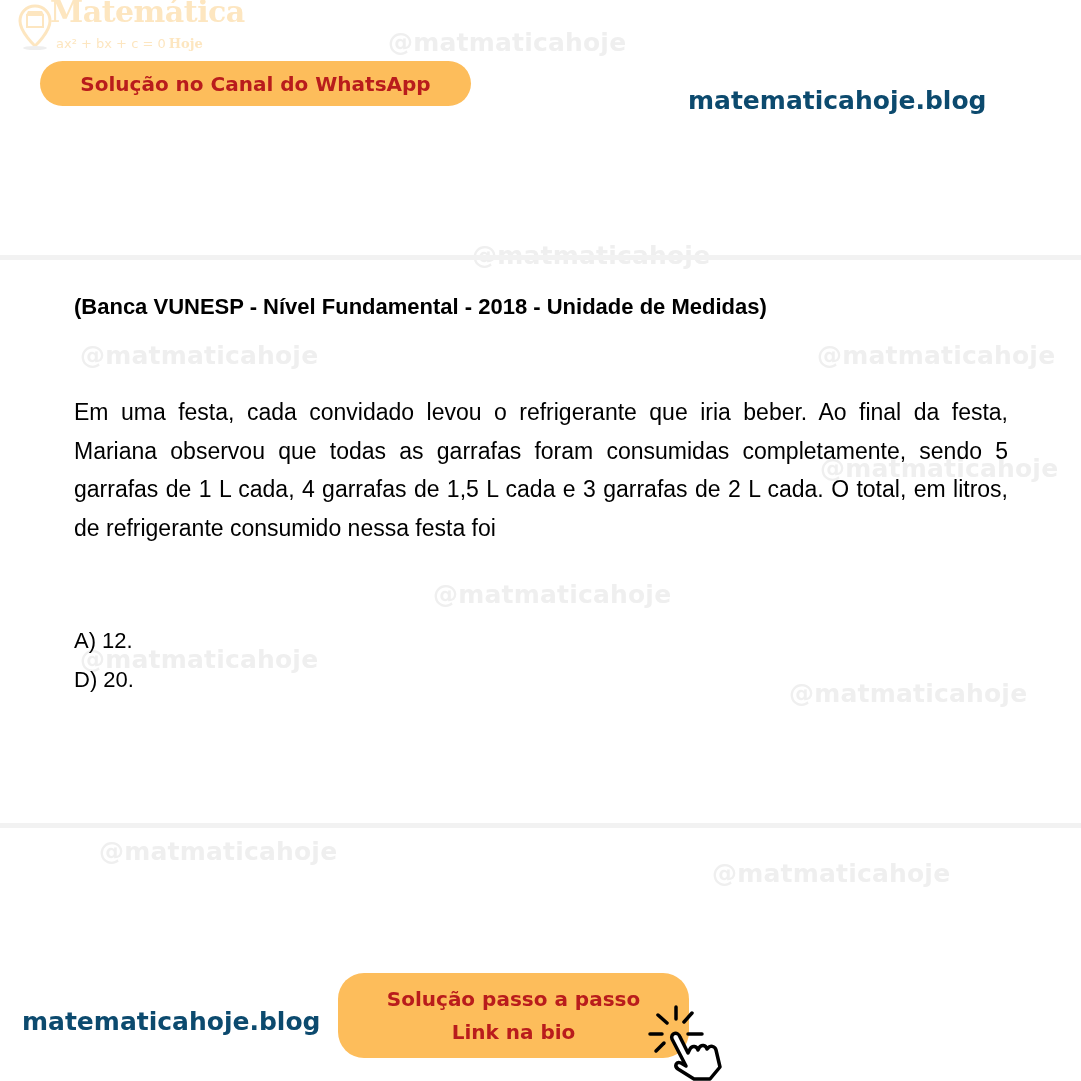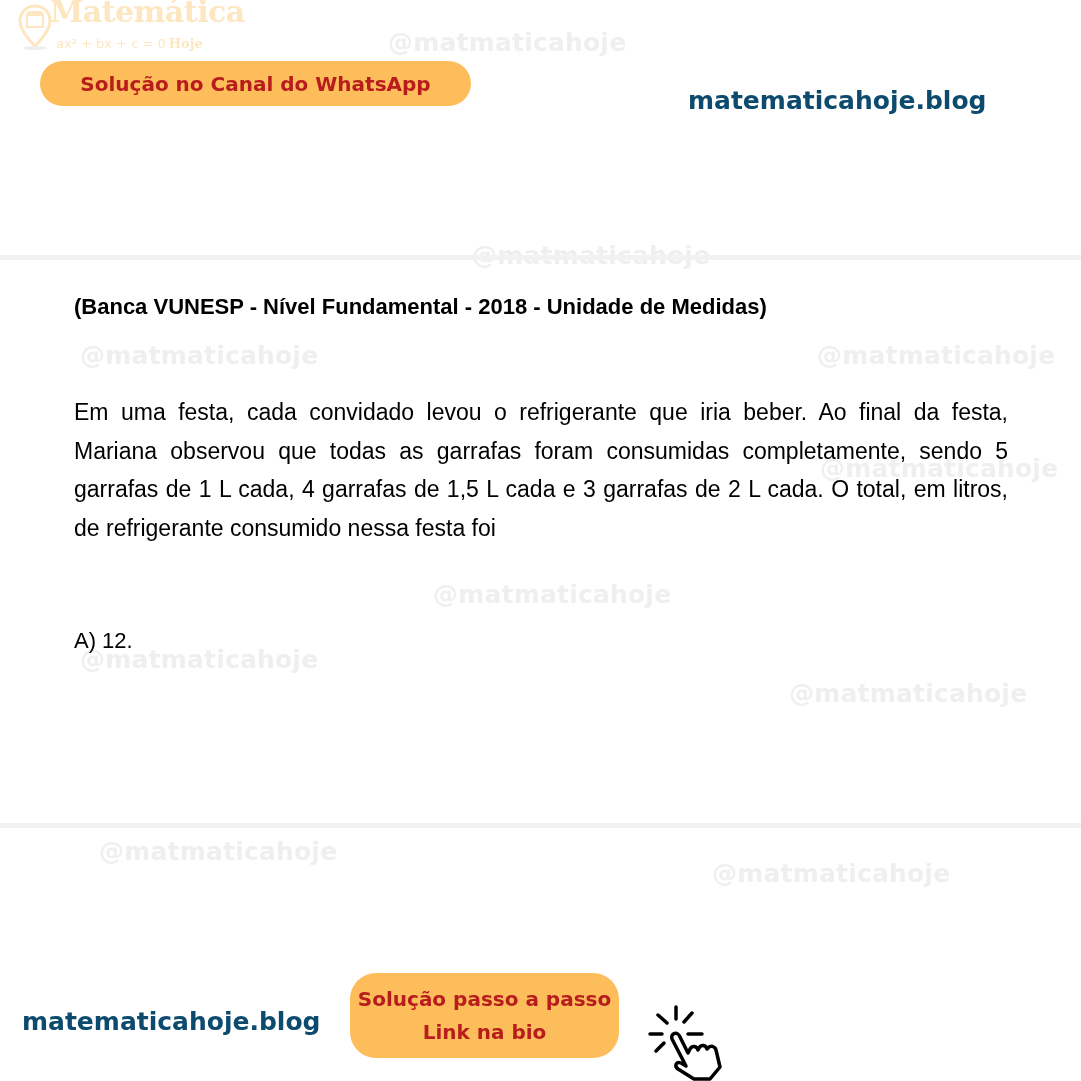--- a/index.html
+++ b/index.html
@@ -25,21 +25,21 @@
     }
     .logo-hoje { font-family: "DejaVu Serif", serif; font-weight: bold; margin-left: 3px; }
     .logo-pin { position: absolute; left: 2px; top: 4px; }
     .pill {
       position: absolute; background: #fdbd5b; color: #b91c1c;
       font-family: "DejaVu Sans", sans-serif; font-weight: bold; z-index: 2;
       display: flex; align-items: center; justify-content: center; text-align: center;
     }
     .pill-top { left: 40px; top: 61px; width: 431px; height: 45px; border-radius: 23px; font-size: 20px; }
     .pill-bottom {
-      left: 350px; top: 973px; width: 269px; height: 85px; border-radius: 26px;
+      left: 338px; top: 973px; width: 351px; height: 85px; border-radius: 26px;
       font-size: 20px; flex-direction: column; line-height: 33px; text-align: right;
     }
     .site {
       position: absolute; font-family: "DejaVu Sans", sans-serif; font-weight: bold;
       color: #0c4a6e; font-size: 25px; z-index: 2;
     }
     .site-top { left: 688px; top: 86px; }
     .site-bottom { left: 22px; top: 1007px; }
     .divider { position: absolute; left: 0; width: 1081px; height: 5px; background: #f2f2f2; z-index: 0; }
     .content { position: absolute; left: 74px; width: 934px; z-index: 2; color: #000; }
@@ -87,20 +87,21 @@
 
 <div class="pill pill-top">
   <span>Solução no Canal do WhatsApp</span>
 </div>
 <div class="site site-top">matematicahoje.blog</div>
 
 <div class="content q-title">(Banca VUNESP - Nível Fundamental - 2018 - Unidade de Medidas)</div>
 <div class="content q-body">Em uma festa, cada convidado levou o refrigerante que iria beber. Ao final da festa, Mariana observou que todas as garrafas foram consumidas completamente, sendo 5 garrafas de 1 L cada, 4 garrafas de 1,5 L cada e 3 garrafas de 2 L cada. O total, em litros, de refrigerante consumido nessa festa foi</div>
 <div class="content options">
   <span class="option">A) 12.</span>
+  <span class="option">D) 20.</span>
 </div>
 
 <div class="site site-bottom">matematicahoje.blog</div>
 <div class="pill pill-bottom">
   <span>Solução passo a passo</span>
   <span>Link na bio</span>
 </div>
 <svg class="hand" width="80" height="78" viewBox="0 0 80 78">
   <g stroke="#000" stroke-width="3.5" stroke-linecap="round" fill="none">
     <line x1="28" y1="4" x2="28" y2="16"></line>

